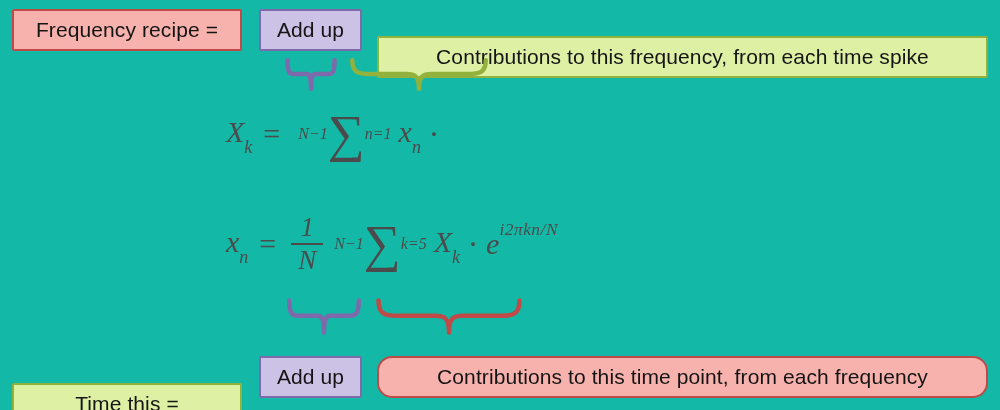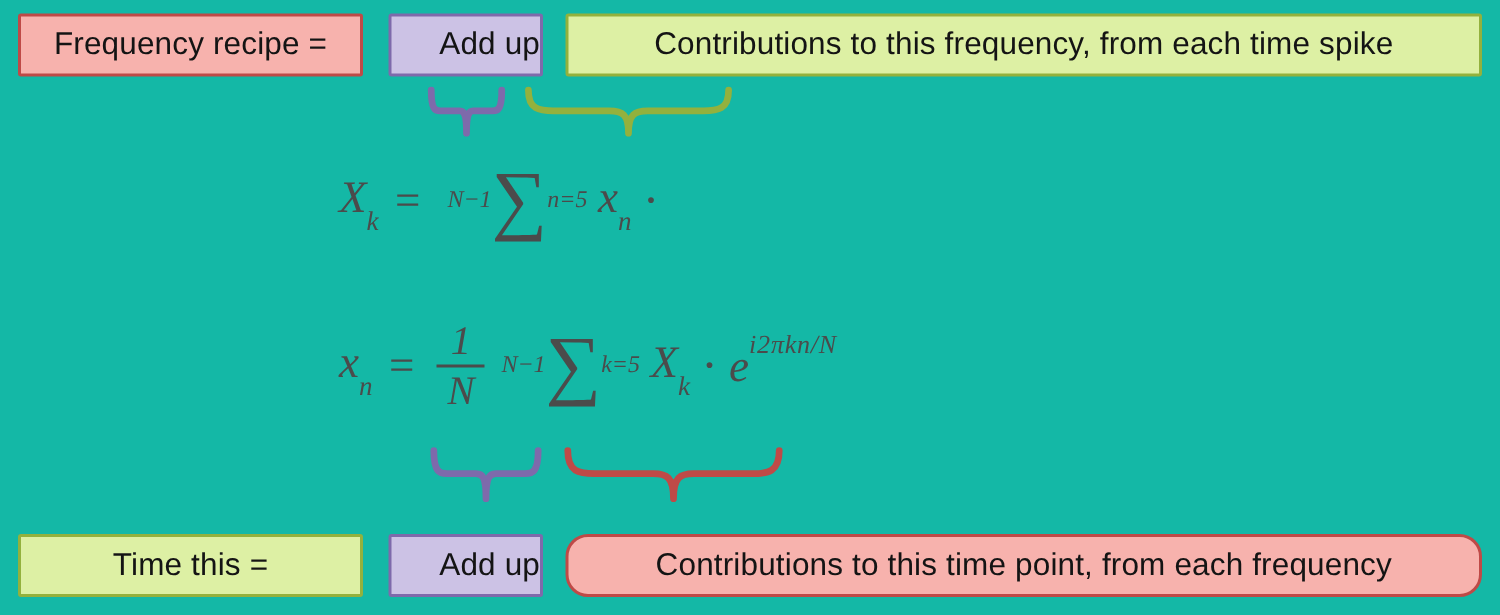--- a/index.html
+++ b/index.html
@@ -10,22 +10,22 @@
   }
   .canvas { position:relative; width:1000px; height:410px; background:#14b8a6; overflow:hidden; }
 
   .label-box {
     position:absolute; height:42px;
     display:flex; align-items:center; justify-content:center;
     font-size:21px; color:#141414; letter-spacing:0.1px;
     border:2.5px solid; border-radius:2px;
   }
   .box-pink   { background:#f7b2ad; border-color:#bf4a47; }
-  .box-purple { background:#ccc2e5; border-color:#7e6aab;justify-content:flex-end; }
-  .box-green  { background:#ddf0a4; border-color:#93b13d; }
+  .box-purple { background:#ccc2e5; border-color:#7e6aab; }
+  .box-green  { background:#ddf0a4; border-color:#93b13d;margin-top:27px; }
 
   .brace { position:absolute; overflow:visible; }
 
   .equation {
     position:absolute; display:flex; align-items:center;
     font-family:"Liberation Serif","DejaVu Serif",serif; font-style:italic;
     color:#4b4b4b; font-size:30px; line-height:1;
   }
   .equation sub { font-size:0.60em; position:relative; top:0.25em; font-style:italic; }
   .equation sup { font-size:0.58em; position:relative; top:-0.45em; font-style:italic; letter-spacing:0.5px; }
@@ -64,21 +64,21 @@
   </svg>
 
   <div class="equation" style="left:226px; top:90px; height:88px;">
     <span>
       <span>X</span><sub>k</sub>
     </span>
     <span class="rel">=</span>
     <span class="sum-stack">
       <span class="sum-limit">N−1</span>
       <span class="sigma">∑</span>
-      <span class="sum-limit">n=5</span>
+      <span class="sum-limit">n=1</span>
     </span>
     <span>
       <span>x</span><sub>n</sub>
     </span>
     <span class="times">·</span>
   </div>
 
   <div class="equation" style="left:226px; top:198px; height:92px;">
     <span>
       <span>x</span><sub>n</sub>

